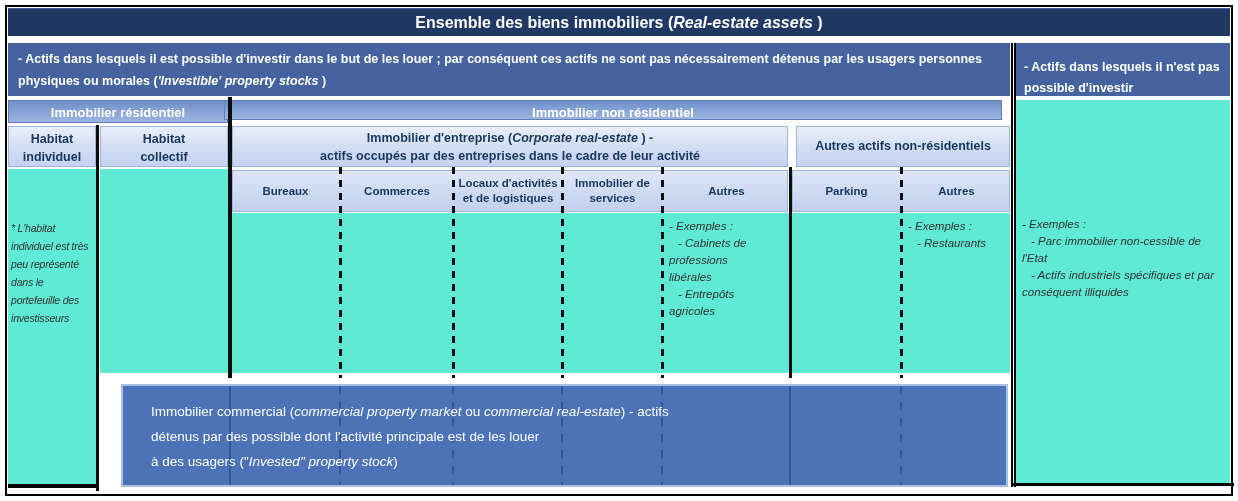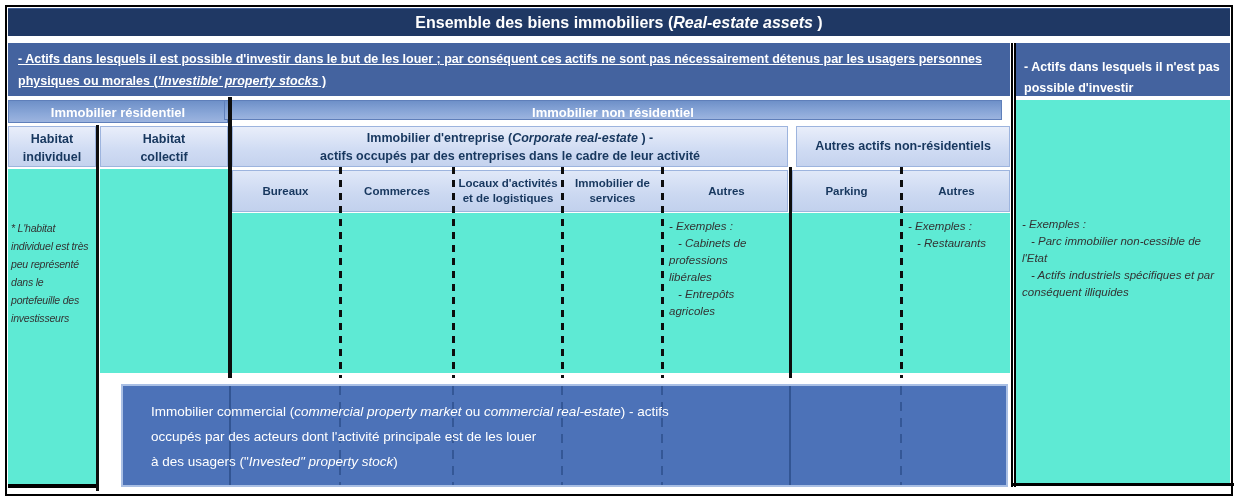--- a/index.html
+++ b/index.html
@@ -8,21 +8,21 @@
     font-family:"Liberation Sans","DejaVu Sans",sans-serif;overflow:hidden;
   }
   .abs{position:absolute;box-sizing:border-box;}
   .outer-border{left:5px;top:5px;width:1228px;height:491px;border:2px solid #000;z-index:0;}
   .title-bar{
     left:8px;top:8px;width:1222px;height:28px;background:#1f3864;color:#fff;
     font-weight:bold;font-size:16px;line-height:28px;text-align:center;z-index:2;
     border-top:1px solid #3d5c96;
   }
   .blue-desc{background:#44639f;color:#fff;font-weight:bold;z-index:2;}
-  .investible-box{left:8px;top:43px;width:1002px;height:53px;padding:5px 10px;font-size:12.5px;line-height:22px;text-decoration:underline;}
+  .investible-box{left:8px;top:43px;width:1002px;height:53px;padding:5px 10px;font-size:12.5px;line-height:22px;}
   .non-investible-box{left:1016px;top:43px;width:214px;height:53px;padding:14px 8px;font-size:12.5px;line-height:21px;}
   .band{
     background:linear-gradient(180deg,#6e90c8 0%,#8aa7d8 60%,#9cb4df 100%);
     color:#fff;font-weight:bold;font-size:13px;line-height:23px;text-align:center;z-index:2;
     border:1px solid #5f7fba;
   }
   .hdr-light{
     background:linear-gradient(180deg,#e9eefa 0%,#cfdbf3 60%,#c5d3ee 100%);
     color:#17375e;font-weight:bold;text-align:center;z-index:2;border:1px solid #9db4de;
   }
@@ -155,18 +155,18 @@
   <div class="abs commercial-box">
     <div class="cb-line solid" style="left:106px;"></div>
     <div class="cb-line" style="left:216px;"></div>
     <div class="cb-line" style="left:329px;"></div>
     <div class="cb-line" style="left:438px;"></div>
     <div class="cb-line" style="left:538px;"></div>
     <div class="cb-line solid" style="left:666px;"></div>
     <div class="cb-line" style="left:777px;"></div>
     <div class="commercial-text">
       <div><span>Immobilier commercial (</span><span class="it">commercial property market</span><span> ou </span><span class="it">commercial real-estate</span><span>) - actifs</span></div>
-      <div>occupés par des acteurs dont l'activité principale est de les louer</div>
+      <div>détenus par des possible dont l'activité principale est de les louer</div>
       <div><span>à des usagers ("</span><span class="it">Invested" property stock</span><span>)</span></div>
     </div>
   </div>
 
 </div>
 
 </body></html>

